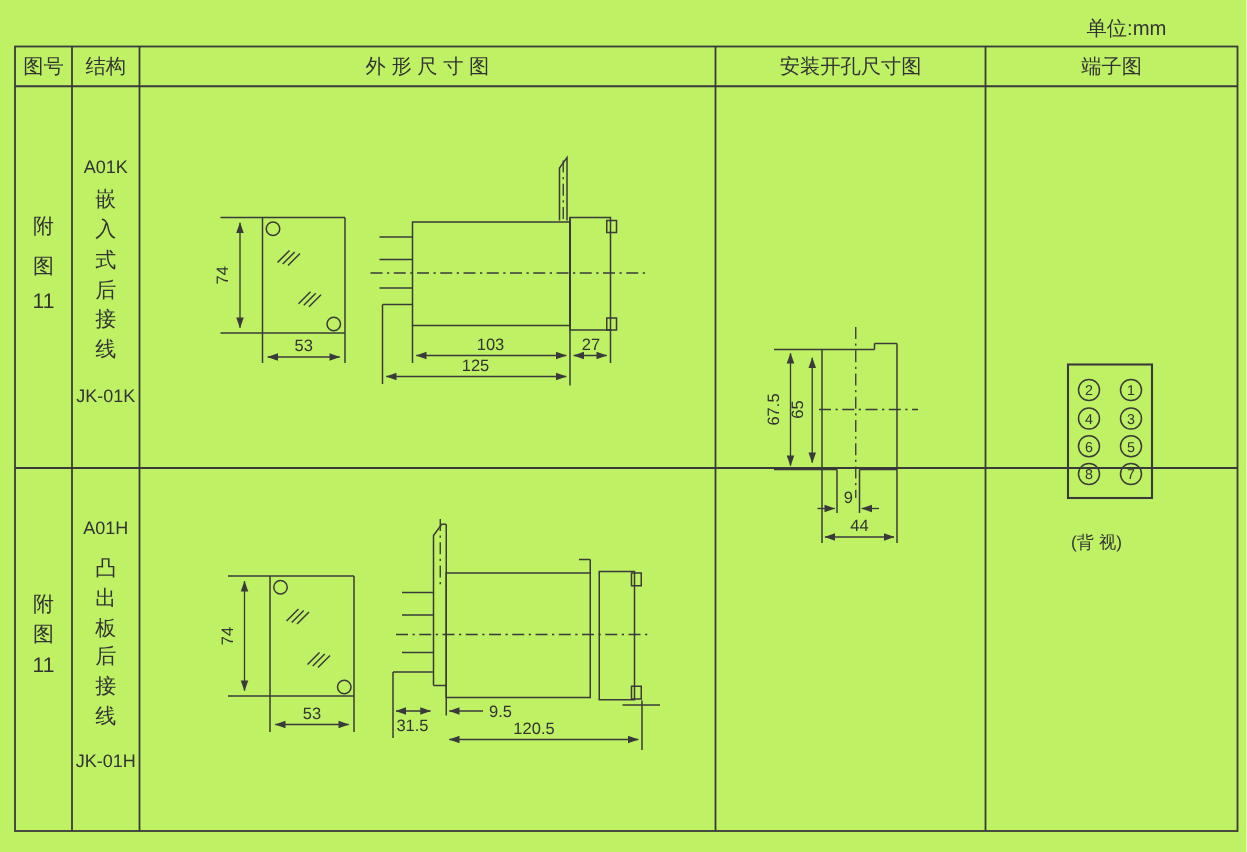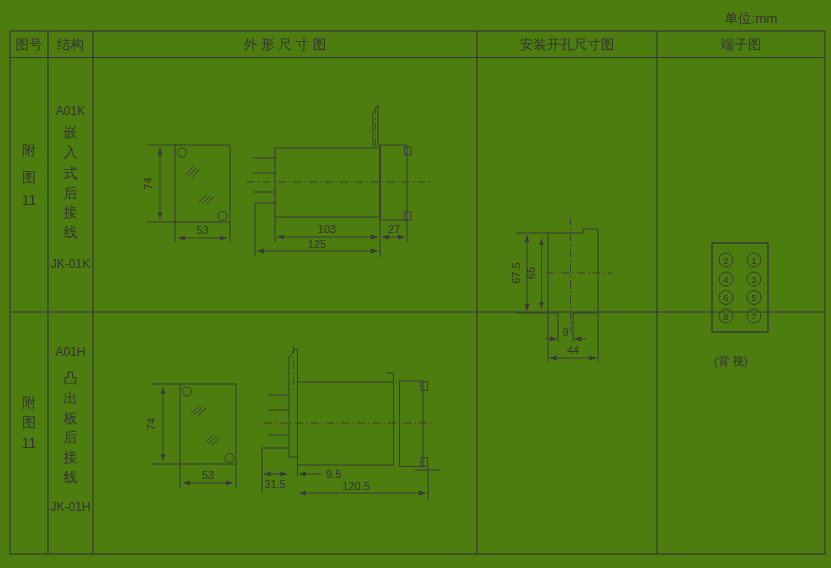--- a/index.html
+++ b/index.html
@@ -1,16 +1,16 @@
 <!DOCTYPE html>
 <html><head>
 <meta charset="utf-8">
 <style>
   html,body{margin:0;padding:0;background:#fff;}
-  #stage{position:relative;width:831px;height:568px;background:#4d7c0f;overflow:hidden;}
+  #stage{position:relative;width:831px;height:568px;background:#bef264;overflow:hidden;}
   svg text{font-family:"Liberation Sans","DejaVu Sans",sans-serif;fill:#333;}
   .hdr{font-size:13.5px;}
   .cjk{font-size:14px;}
   .mdl{font-size:12px;}
   .dim{font-size:11px;}
   .pin{font-size:9.5px;}
   .cap{font-size:11.5px;}
   .ln{stroke:#3a3a3a;stroke-width:1;fill:none;}
   .grid{stroke:#3a3a3a;stroke-width:1.2;fill:none;}
   .dml{stroke:#3a3a3a;stroke-width:0.9;fill:none;}

